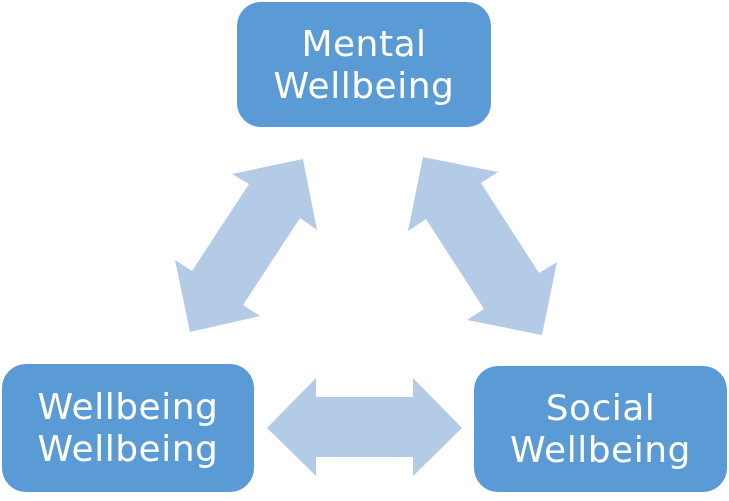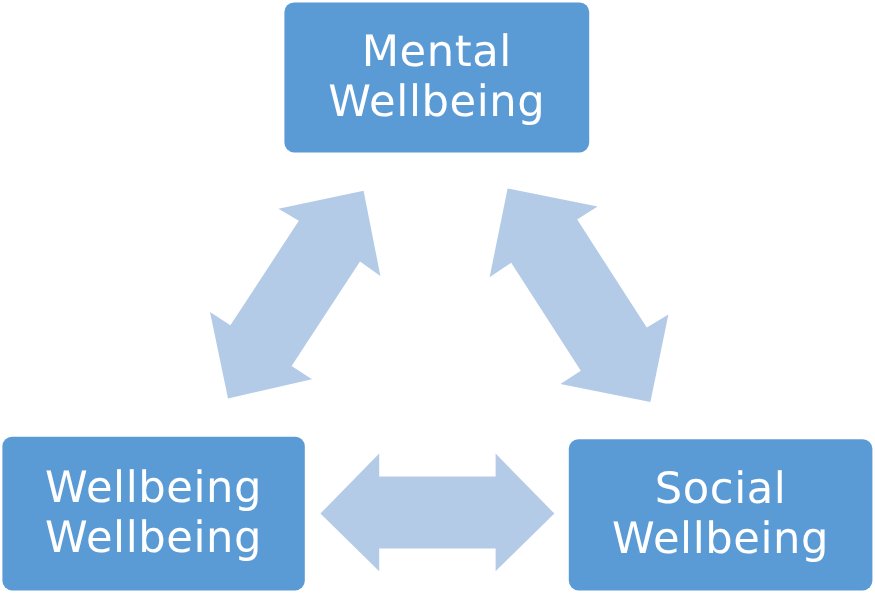--- a/index.html
+++ b/index.html
@@ -1,18 +1,18 @@
 <!DOCTYPE html>
 <html><head>
 <meta charset="utf-8">
 <style>
   html, body { margin: 0; padding: 0; background: #ffffff; }
   body { width: 729px; height: 501px; position: relative; overflow: hidden;
          font-family: "DejaVu Sans", sans-serif; }
-  .node { position: absolute; background: #5b9bd5; border-radius: 8px;
+  .node { position: absolute; background: #5b9bd5; border-radius: 24px;
           display: flex; flex-direction: column; align-items: center; justify-content: center;
           color: #ffffff; font-size: 36px; line-height: 42px; letter-spacing: 0.5px; }
   .node span { display: block; white-space: nowrap; }
   #node-mental { left: 237px; top: 2px; width: 254px; height: 125px; }
   #node-physical { left: 2px; top: 364px; width: 252px; height: 128px; }
   #node-social { left: 474px; top: 366px; width: 253px; height: 126px; }
   svg.arrows { position: absolute; left: 0; top: 0; }
 </style>
 </head>
 <body>

